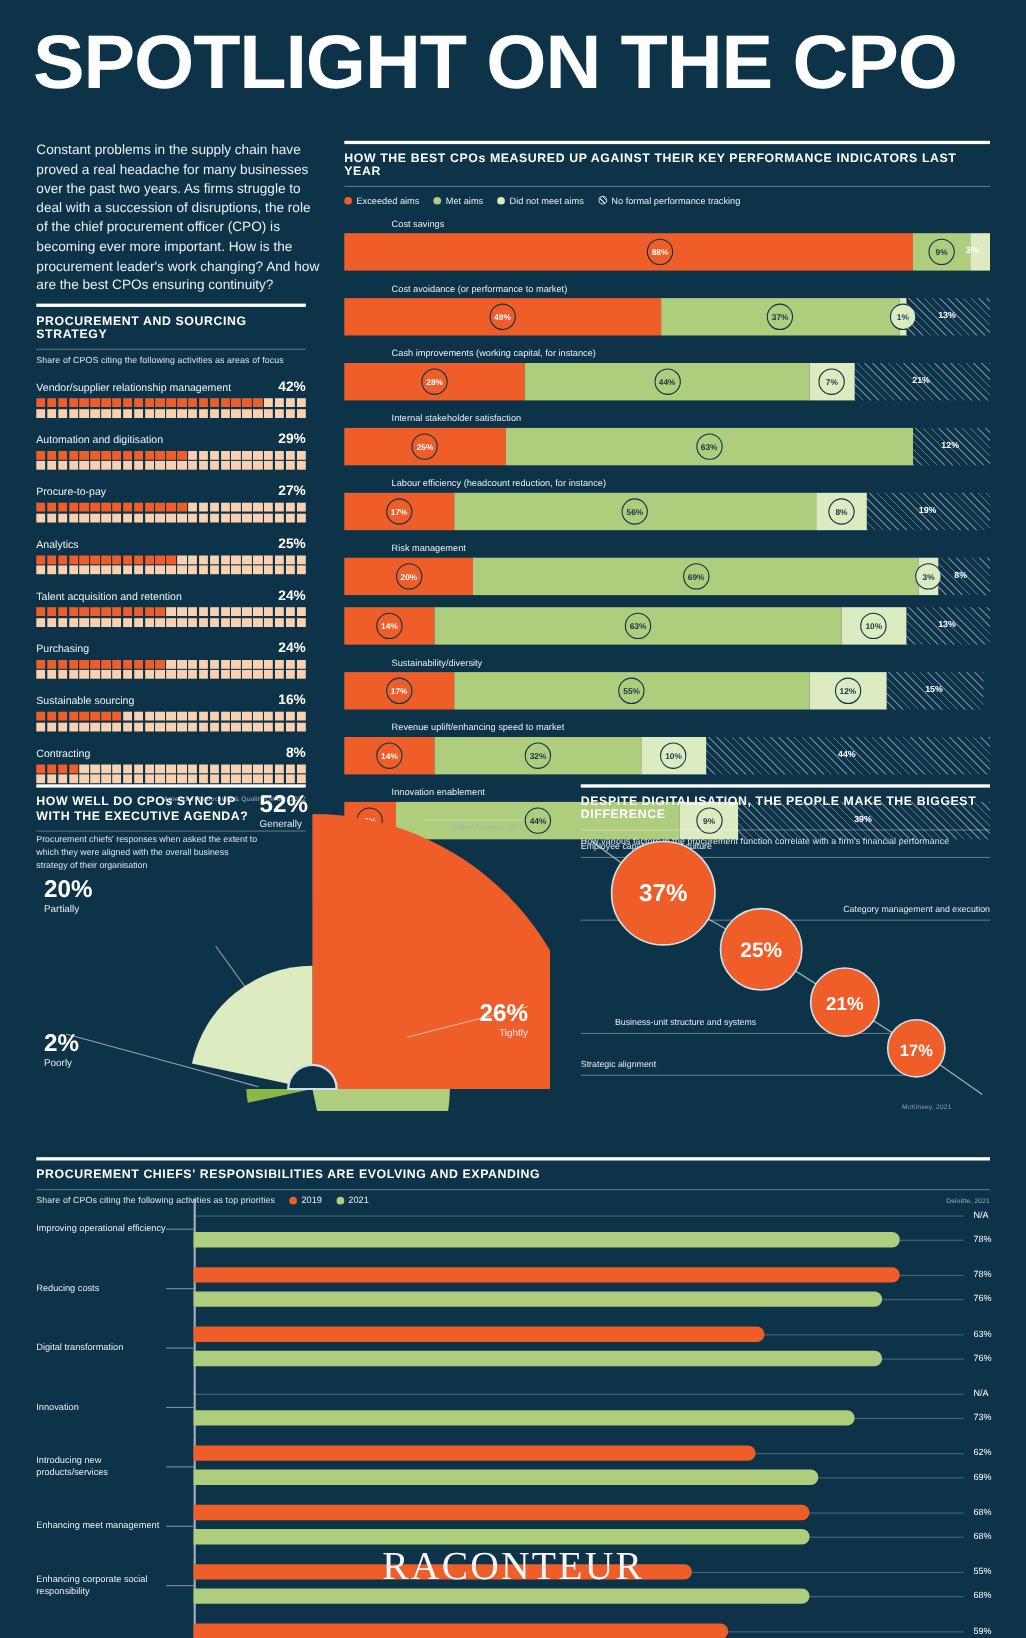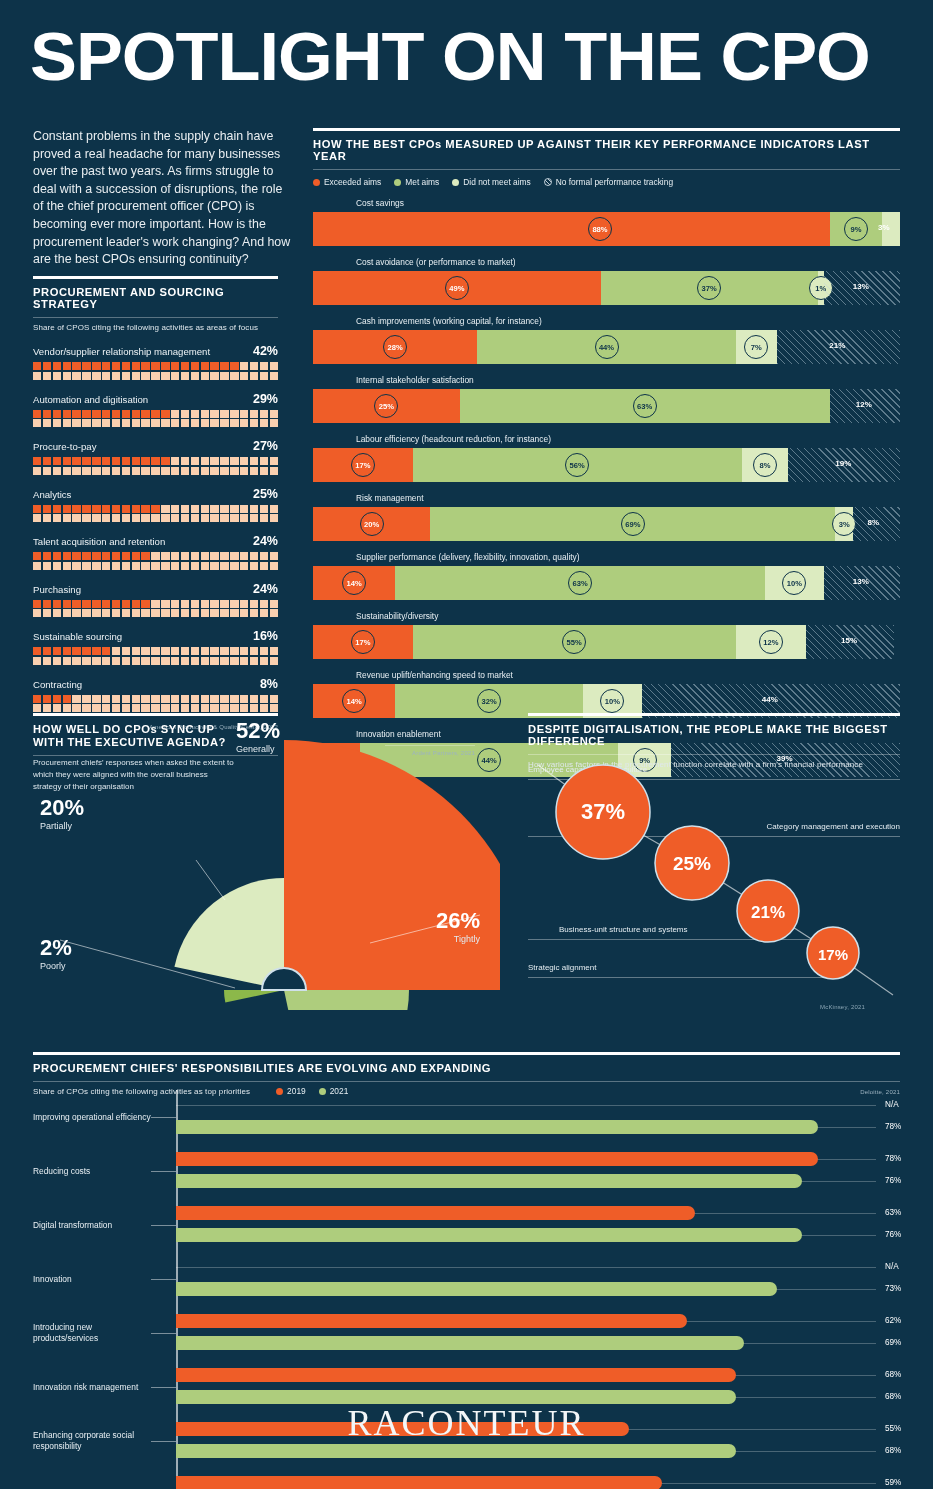--- a/index.html
+++ b/index.html
@@ -703,21 +703,20 @@
             <div class="bubble b1" style="left: 58.7px;">20%</div>
             <div class="seg s2" style="left: 117.4px; width: 405.03px;"></div>
             <div class="bubble b2" style="left: 319.915px;">69%</div>
             <div class="seg s3" style="left: 522.43px; width: 17.61px;"></div>
             <div class="bubble b3" style="left: 531.235px;">3%</div>
             <div class="seg s4" style="left: 540.04px; width: 46.96px;"></div>
             <div class="seg-out" style="left: 554.52px;">8%</div>
           </div>
         </div>
         <div class="kpi-row">
-          <div class="kpi-name">Supplier performance (delivery, flexibility, innovation, quality)</div>
           <div class="kpi-bar">
             <div class="seg s1" style="left: 0px; width: 82.18px;"></div>
             <div class="bubble b1" style="left: 41.09px;">14%</div>
             <div class="seg s2" style="left: 82.18px; width: 369.81px;"></div>
             <div class="bubble b2" style="left: 267.085px;">63%</div>
             <div class="seg s3" style="left: 451.99px; width: 58.7px;"></div>
             <div class="bubble b3" style="left: 481.34px;">10%</div>
             <div class="seg s4" style="left: 510.69px; width: 76.31px;"></div>
             <div class="seg-out" style="left: 539.845px;">13%</div>
           </div>
@@ -829,21 +828,21 @@
       <circle cx="305" cy="198" r="26" fill="#ef5d28" stroke="#cfe0ea" stroke-width="1.5"></circle>
       <text x="305" y="205" text-anchor="middle" fill="#fff" font-size="15" font-weight="bold" font-family="&quot;Liberation Sans&quot;, sans-serif">17%</text>
     </svg>
   <div class="credit" id="bub-credit">McKinsey, 2021</div>
 
   <div class="sec" id="bot-sec">
     <div class="sec-rule"></div>
     <div class="sec-title">PROCUREMENT CHIEFS' RESPONSIBILITIES ARE EVOLVING AND EXPANDING</div>
     <div class="sec-subrule"></div>
     <div style="display:flex;justify-content:space-between;align-items:baseline;">
-      <div style="display:flex;align-items:center;gap:26px">
+      <div style="display:flex;align-items:center;gap:13px">
         <div class="sec-sub">Share of CPOs citing the following activities as top priorities</div>
         <div class="legend" id="bot-legend" style="margin-top:4px">
             <div class="legend-item">
               <span class="dot" style="background: rgb(239, 93, 40);"></span>
               <span>2019</span>
             </div>
             <div class="legend-item">
               <span class="dot" style="background: rgb(174, 205, 125);"></span>
               <span>2021</span>
             </div>
@@ -900,21 +899,21 @@
         <div class="bot-leader" style="width: 25px;"></div>
         <div class="axis-line" style="height: 54px;"></div>
         <div class="bot-track" style="top: 15px;"></div>
         <div class="bot-bar y19" style="top: 8px; width: 510.588px;"></div>
         <div class="bot-val" style="top: 10px;">62%</div>
         <div class="bot-track" style="top: 37px;"></div>
         <div class="bot-bar y21" style="top: 30px; width: 568.235px;"></div>
         <div class="bot-val" style="top: 32px;">69%</div>
       </div>
       <div class="bot-group">
-        <div class="bot-label">Innovation risk management</div>
+        <div class="bot-label">Enhancing meet management</div>
         <div class="bot-leader" style="width: 25px;"></div>
         <div class="axis-line" style="height: 54px;"></div>
         <div class="bot-track" style="top: 15px;"></div>
         <div class="bot-bar y19" style="top: 8px; width: 560px;"></div>
         <div class="bot-val" style="top: 10px;">68%</div>
         <div class="bot-track" style="top: 37px;"></div>
         <div class="bot-bar y21" style="top: 30px; width: 560px;"></div>
         <div class="bot-val" style="top: 32px;">68%</div>
       </div>
       <div class="bot-group">

